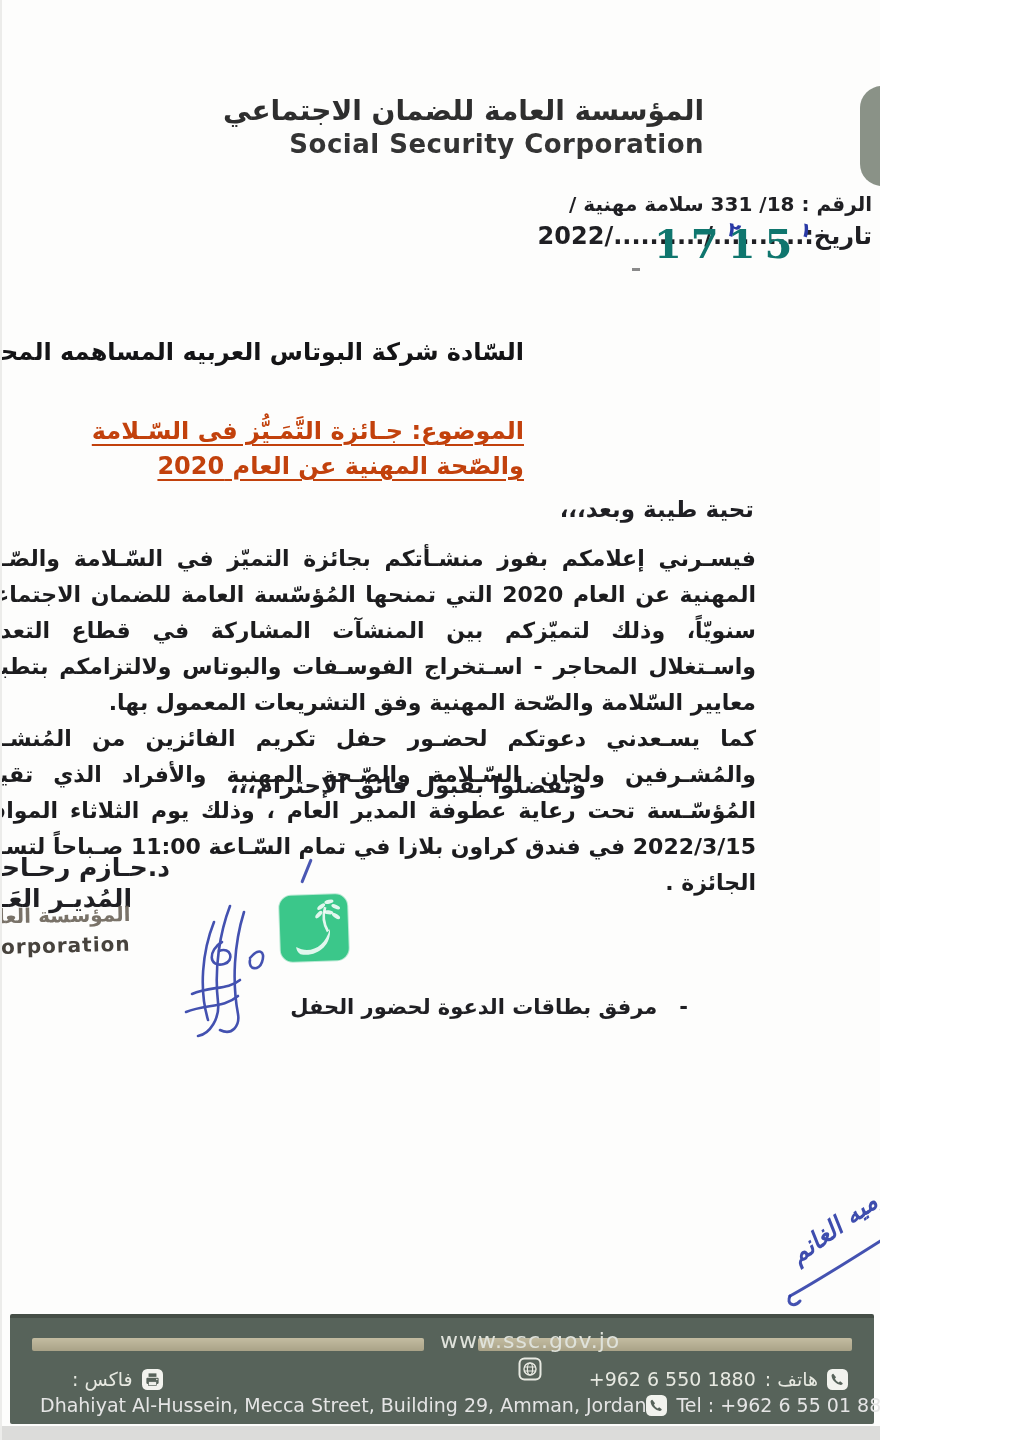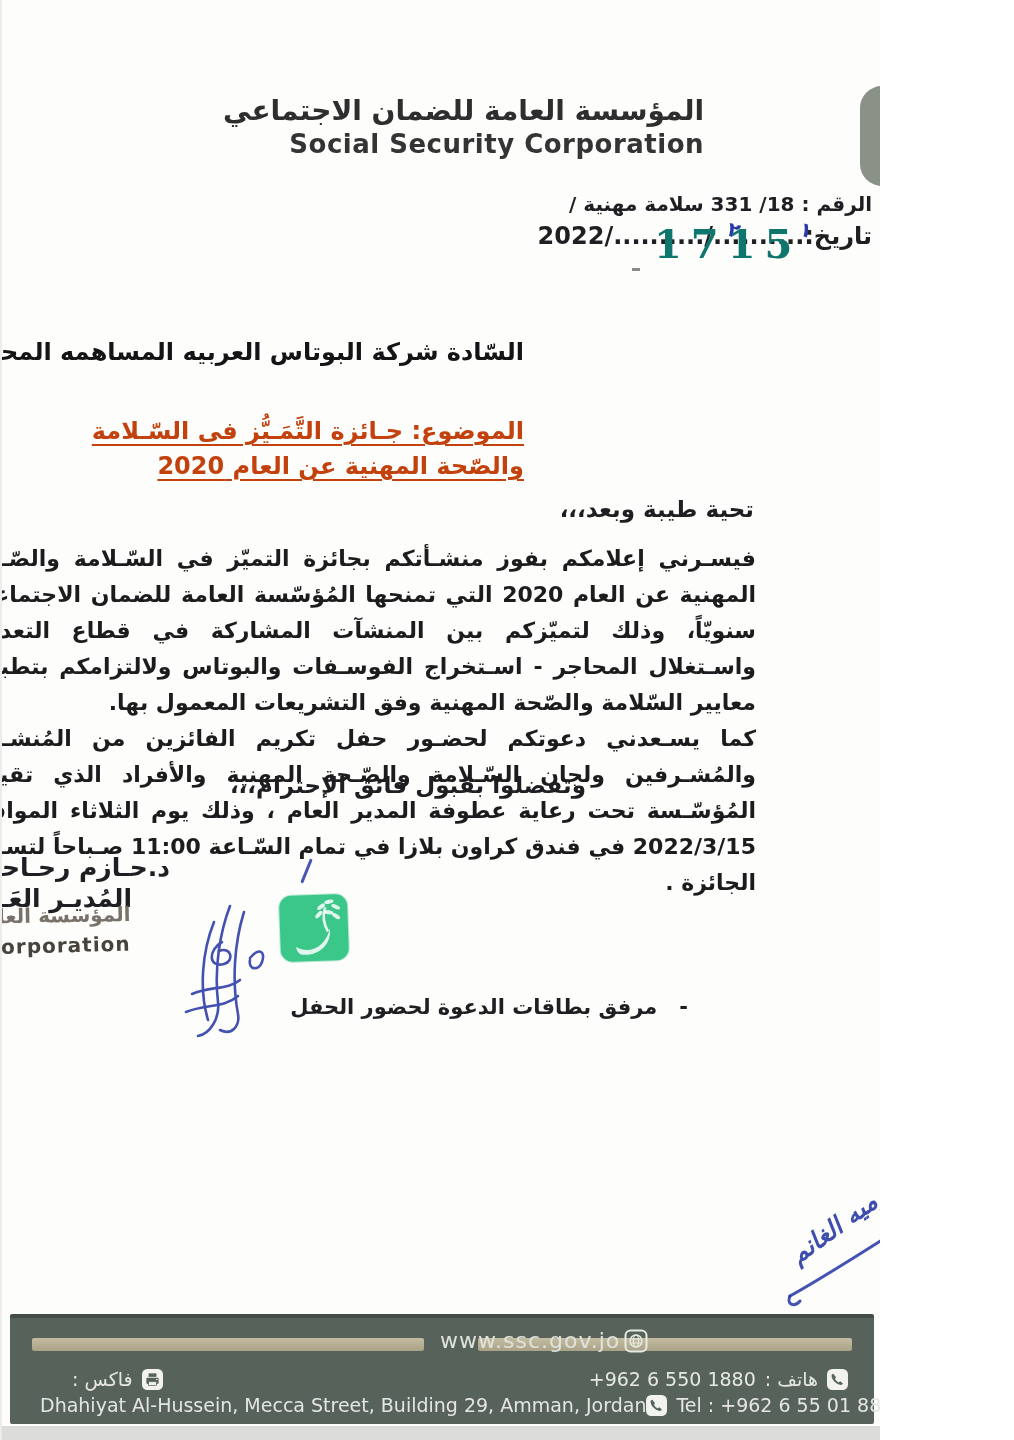--- a/index.html
+++ b/index.html
@@ -51,21 +51,21 @@
   .note1 { left:772px; top:1168px; width:200px; height:150px; }
   .note1 .note-text { position:absolute; left:8px; top:42px; transform:rotate(-36deg); color:#2a3aa6; font-size:25px; font-style:italic; font-weight:bold; white-space:nowrap; opacity:.9; }
   .sig-svg { left:150px; top:898px; width:135px; height:145px; }
   .note2 { left:928px; top:1248px; width:86px; height:72px; }
 
   
   .footer-band { left:8px; right:6px; top:1314px; height:110px; background:#57635a; border-top:4px solid #454e46; border-radius:2px; }
   .stripe { position:absolute; top:20px; height:13px; background:linear-gradient(180deg,#c3bca1,#a9a287); border-radius:2px; }
   .stripe-left { left:22px; width:392px; }
   .stripe-right { right:22px; width:374px; }
-  .website-row { position:absolute; left:430px; top:10px; display:flex; align-items:center; gap:4px; }
+  .website-row { position:absolute; left:430px; top:10px; display:flex; align-items:center; gap:4px;flex-direction:column; }
   .website { color:#dfe2db; font-size:22px; letter-spacing:1px; }
   .contact-row { position:absolute; left:0; right:0; display:flex; align-items:center; font-size:19px; color:#e7e9e1; }
   .row-ar { top:50px; direction:rtl; padding:0 26px 0 62px; justify-content:space-between; }
   .row-en { top:76px; direction:ltr; padding:0 24px 0 30px; justify-content:space-between; color:#e5e5e5; }
   .contact-group { display:flex; align-items:center; gap:9px; }
   .num { direction:ltr; unicode-bidi:embed; }
   .below-band { left:0; right:0; top:1426px; height:14px; background:#dcdcda; }
 
   .icon-svg { display:block; }
 </style>

